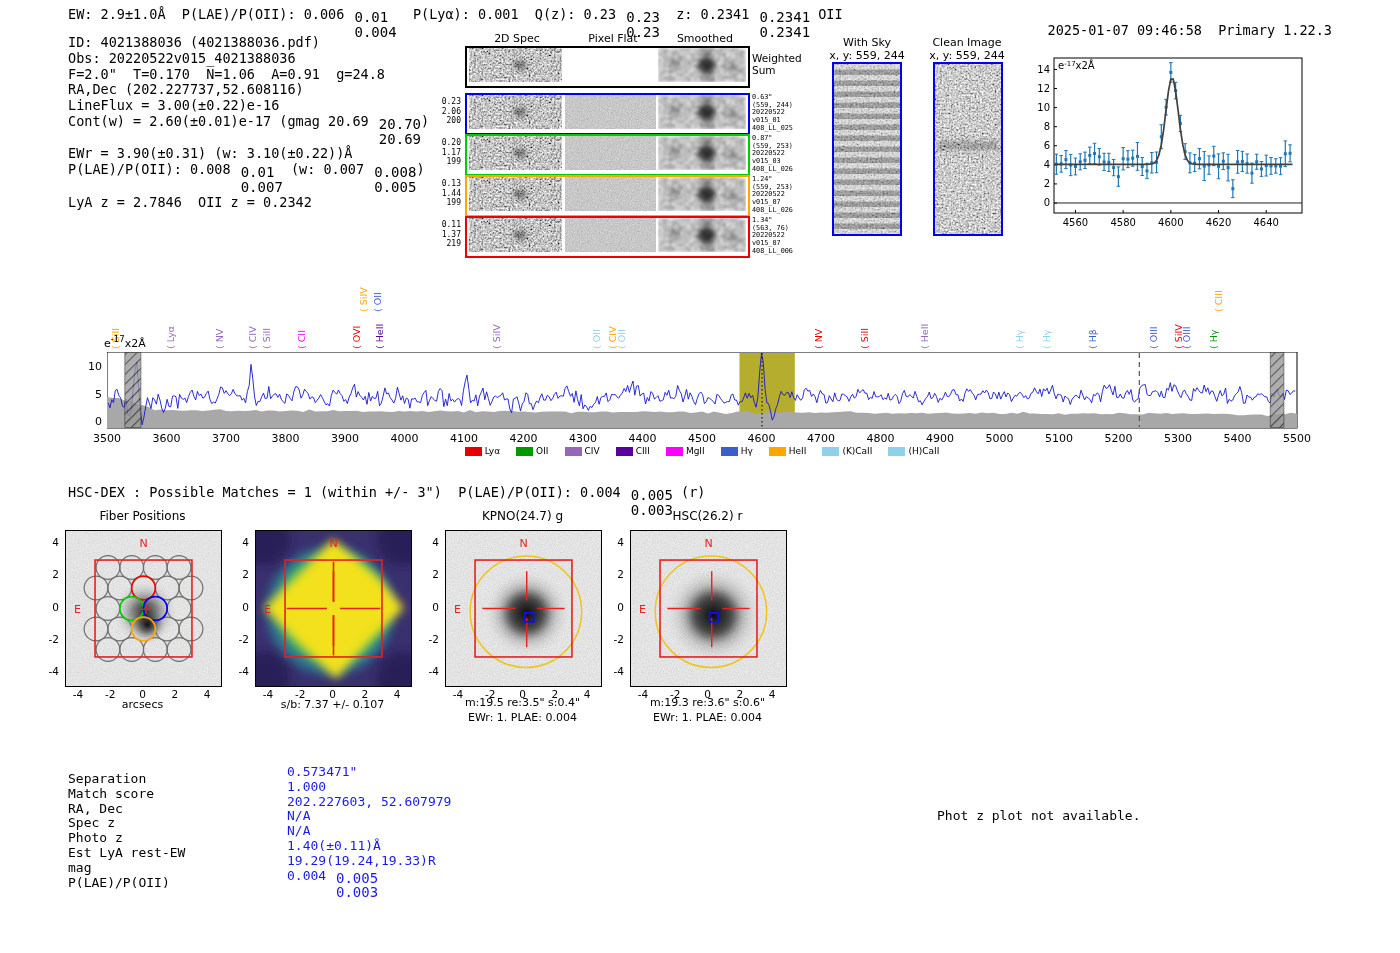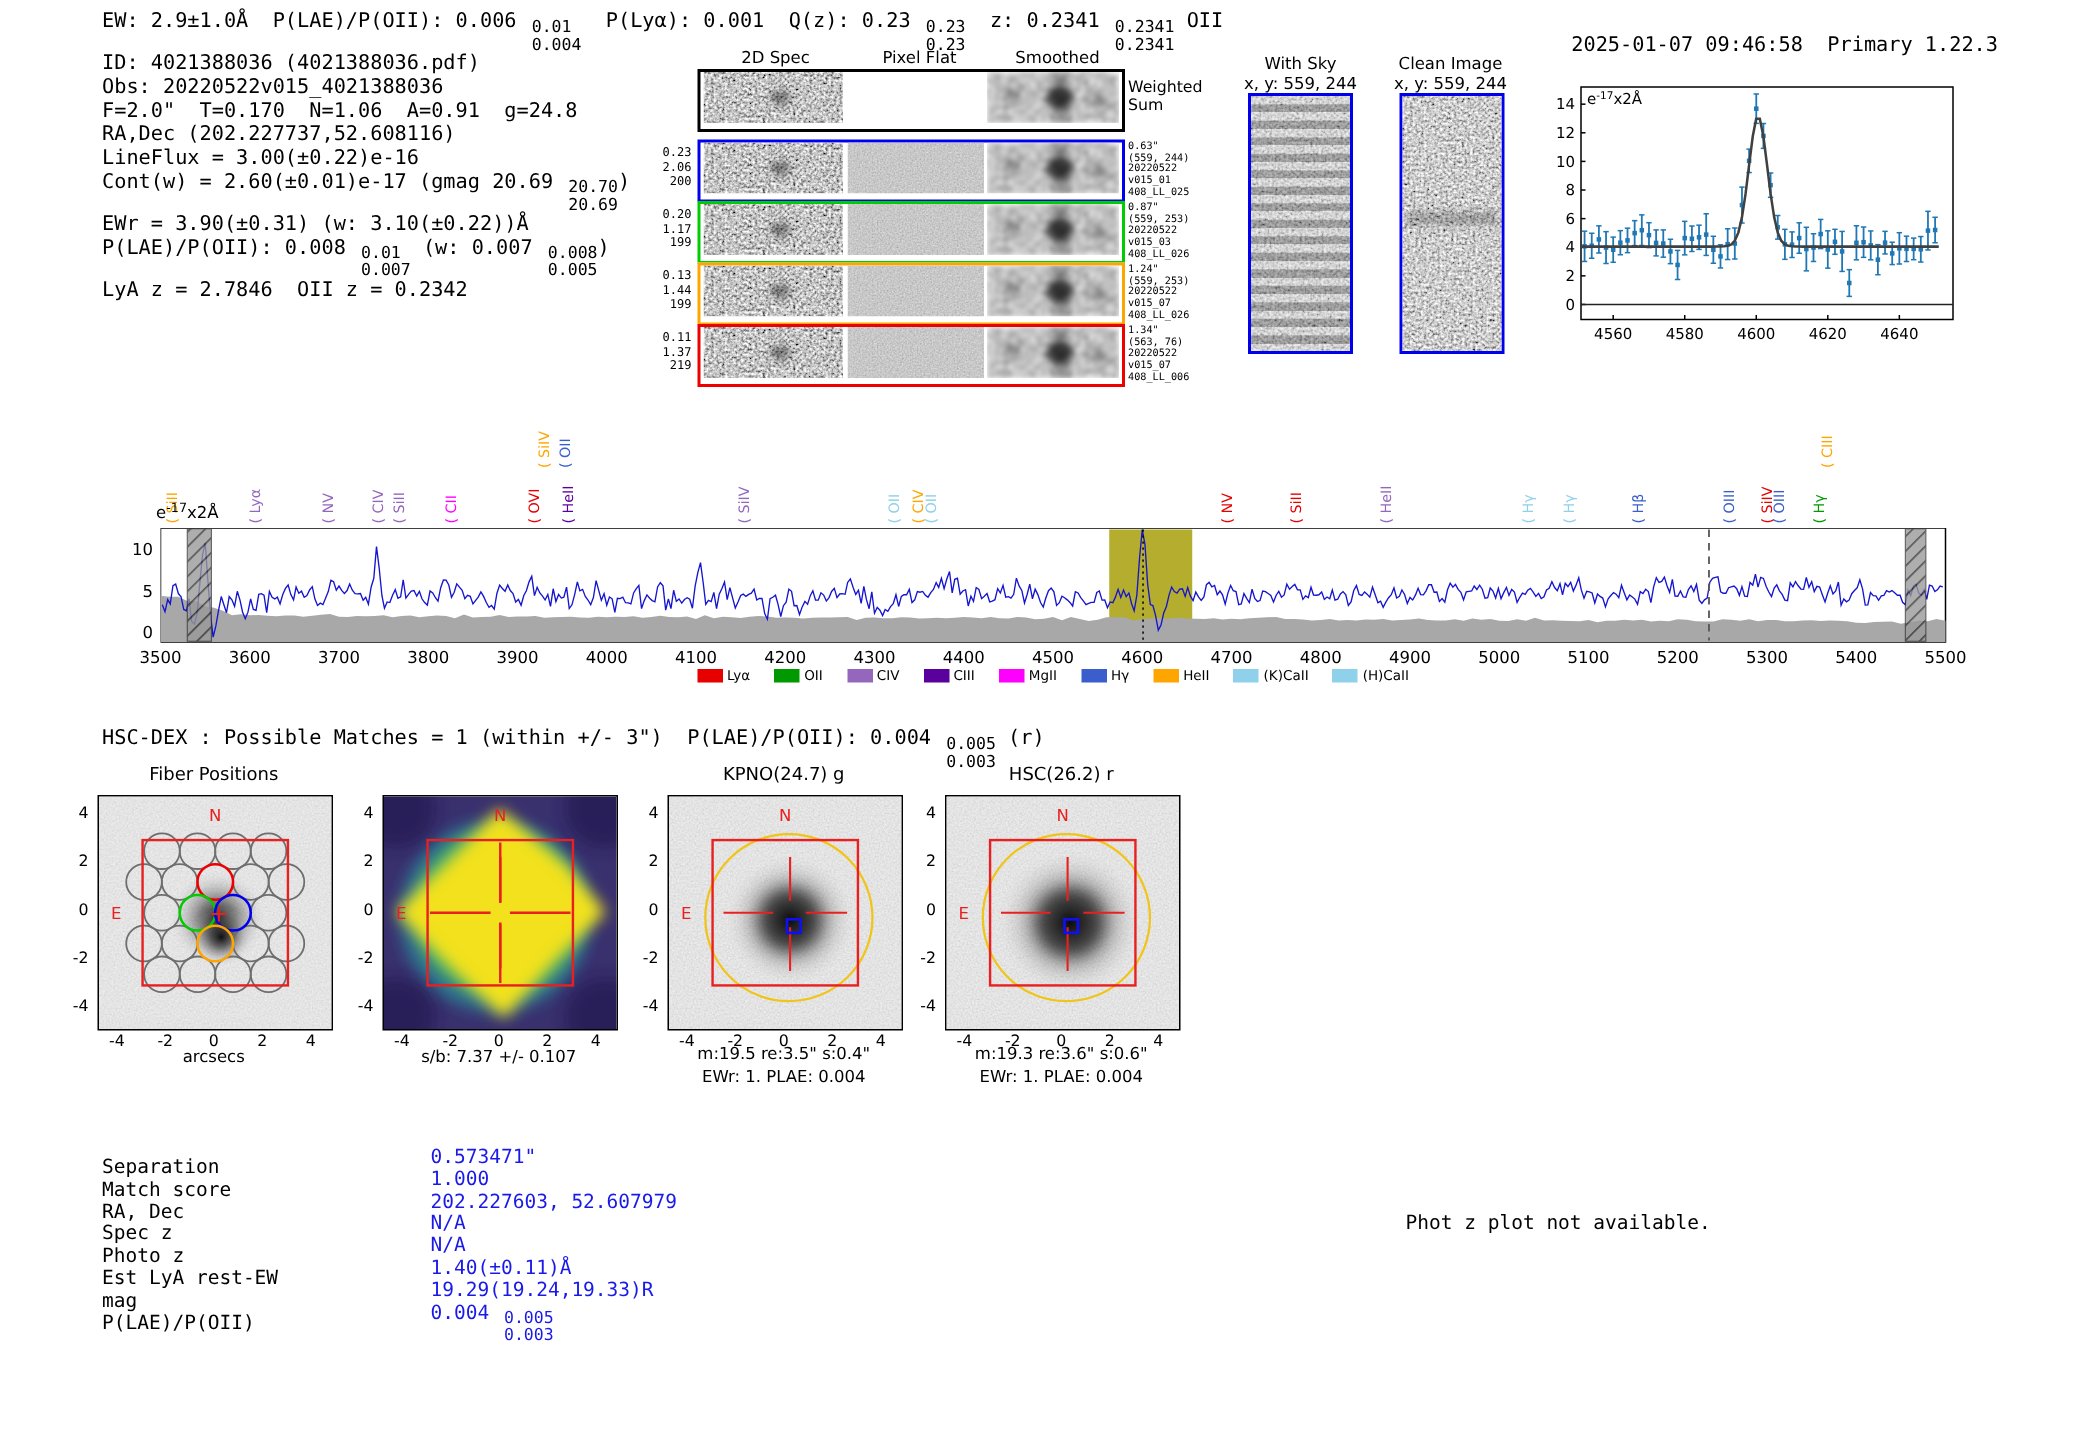--- a/index.html
+++ b/index.html
@@ -1,34 +1,34 @@
 <!DOCTYPE html>
 <html><head>
 <meta charset="utf-8">
 <style>
   html,body{margin:0;padding:0;background:#fff}
   #page{position:relative;width:1400px;height:953px;background:#fff;overflow:hidden;
         font-family:"DejaVu Sans Mono","Liberation Mono",monospace;color:#000}
   .abs{position:absolute}
   .mono{font-family:"DejaVu Sans Mono","Liberation Mono",monospace}
   .sans{font-family:"DejaVu Sans","Liberation Sans",sans-serif}
-  .stk{display:inline-flex;flex-direction:column;font-size:11px;line-height:1.05;
+  .stk{display:inline-flex;flex-direction:column;font-size:14px;line-height:1.05;
        vertical-align:-3px;margin-left:2px}
   sup{font-size:8.5px}
   .hdr{font-size:13.5px;white-space:pre}
   .info-line{font-size:13.5px;line-height:15.8px;white-space:pre}
   .c-title{font-size:11px;text-align:center}
   .row-left{font-size:8px;line-height:9.6px;text-align:right;white-space:pre}
   .row-right{font-size:6.8px;line-height:7.7px;white-space:pre}
   .ll{position:absolute;white-space:pre;transform:rotate(-90deg);transform-origin:0 0;
       font:9.5px "DejaVu Sans","Liberation Sans",sans-serif}
   .legend{position:absolute;left:107px;top:446px;width:1190px;display:flex;
           justify-content:center;gap:16px;align-items:center;
           font:9px "DejaVu Sans","Liberation Sans",sans-serif}
-  .lg-item{display:flex;align-items:flex-start;gap:3px}
+  .lg-item{display:flex;align-items:flex-end;gap:3px}
   .sw{width:17px;height:9px;display:inline-block}
   .panel-title{font-size:12px;text-align:center}
   .cap{font-size:11px;text-align:center;white-space:pre}
   .tbl-label{font-size:13px;line-height:14.8px;white-space:pre}
   .tbl-value{font-size:13px;line-height:14.8px;white-space:pre;color:#1a1ae8}
   .stripes{position:absolute;inset:0;
      background:repeating-linear-gradient(180deg,#e2e2e2 0 5px,#7d7d7d 6px 11px)}
   .noiseov{position:absolute;inset:0;opacity:.45}
   .smudge{position:absolute;left:4%;right:4%;top:45%;height:9px;background:rgba(0,0,0,.22);
           filter:blur(2px)}

